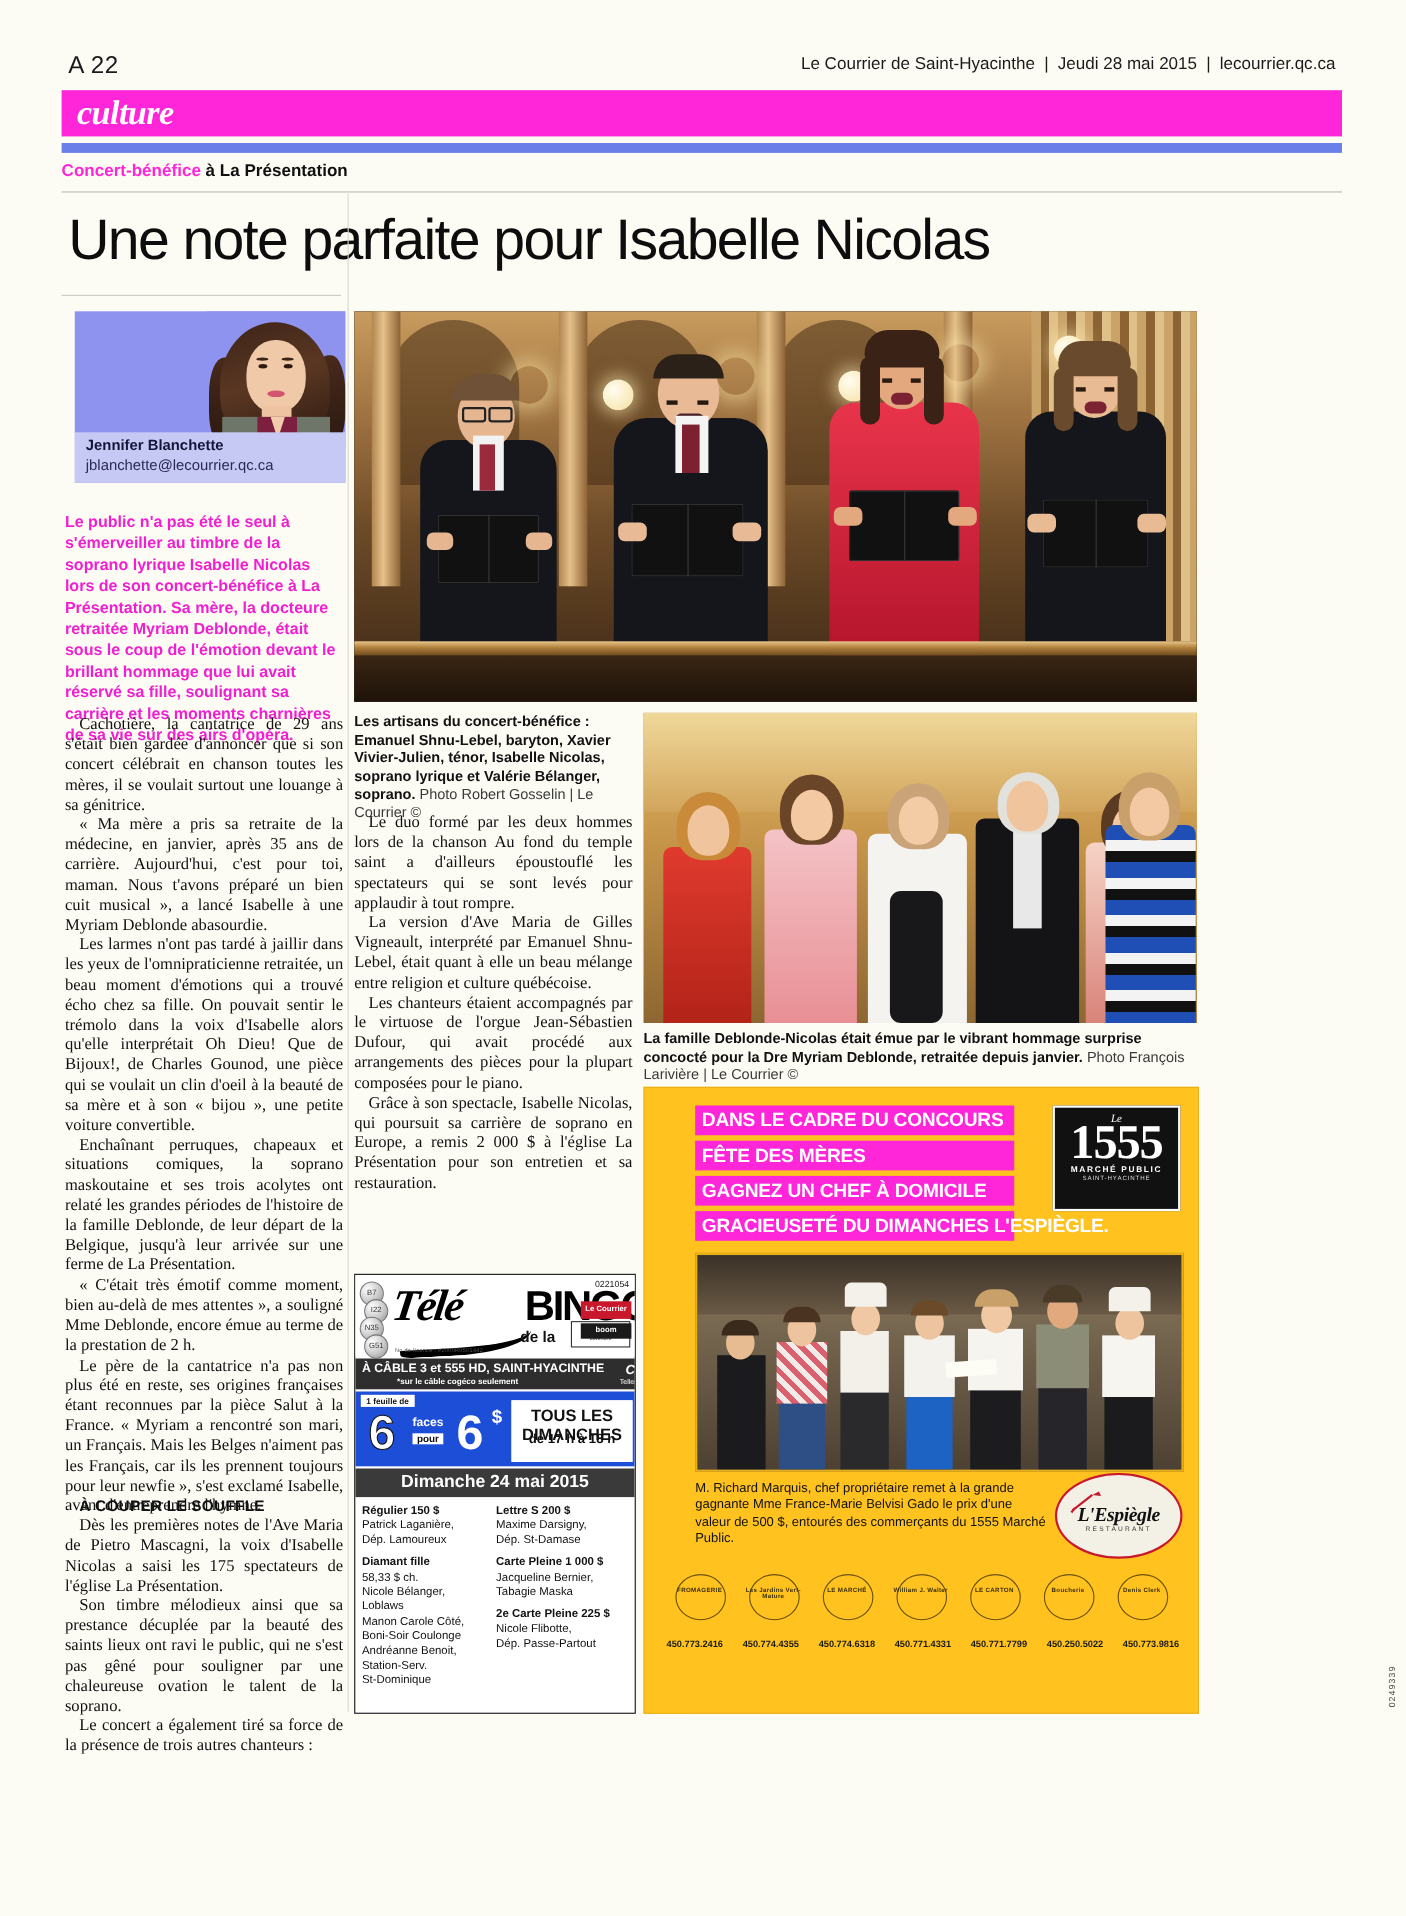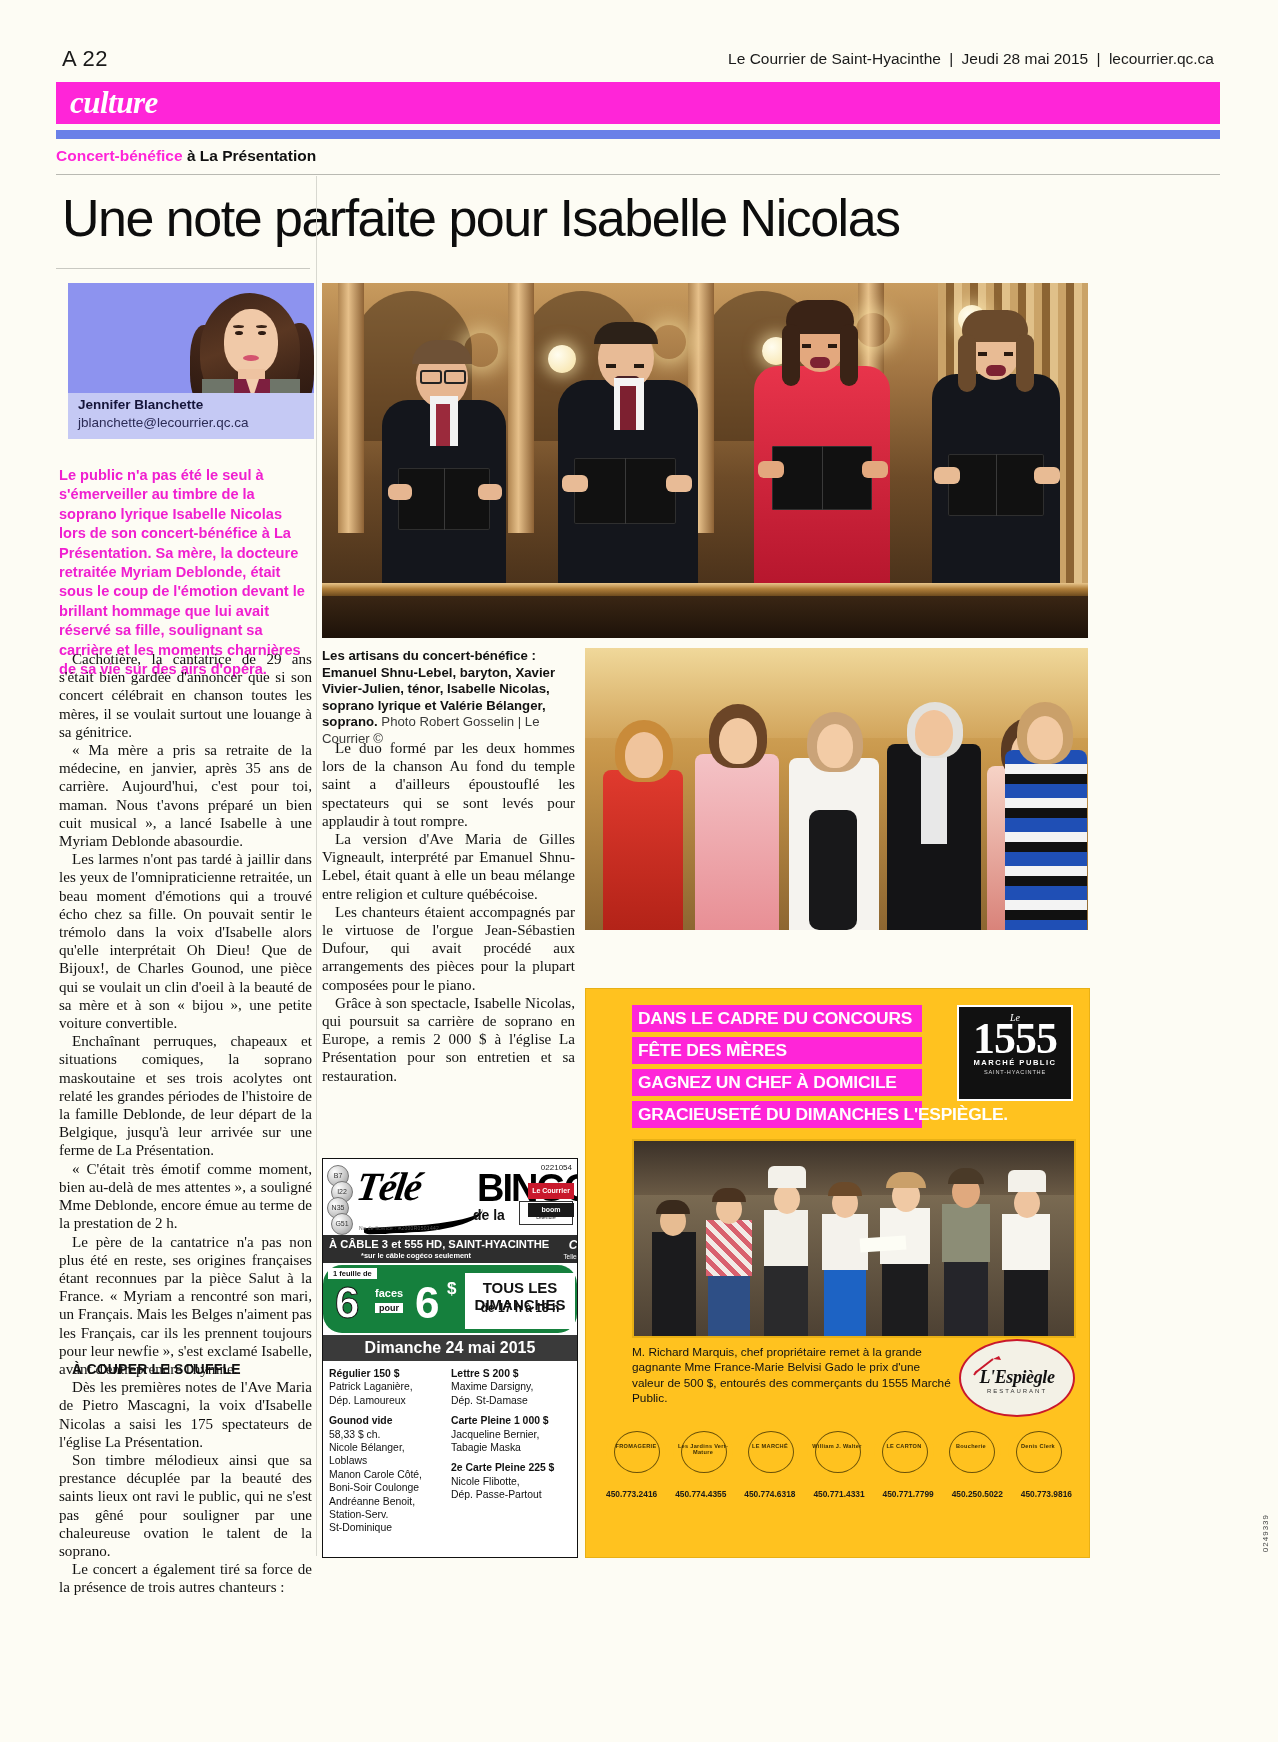--- a/index.html
+++ b/index.html
@@ -151,21 +151,21 @@
   .tb-boom{position:absolute;right:3px;top:44px;width:46px;height:14px;background:#1a1a1a;
         color:#fff;font-size:7px;font-weight:700;text-align:center;line-height:14px;}
   .tb-lic{position:absolute;left:36px;top:66px;font-size:5px;color:#555;letter-spacing:.3px;}
 
   .tb-cable{position:absolute;left:0;top:76px;width:302px;height:28px;background:#2e2e2e;}
   .tb-cable-t{position:absolute;left:6px;top:3px;color:#fff;font-weight:700;font-size:11.2px;}
   .tb-cable-s{position:absolute;left:38px;top:16px;color:#fff;font-size:7.4px;font-weight:700;}
   .tb-cogeco{position:absolute;right:3px;top:3px;color:#fff;font-size:12px;font-weight:700;font-style:italic;}
   .tb-cogeco2{position:absolute;right:3px;top:18px;color:#fff;font-size:6.4px;}
 
-  .tb-mid{position:absolute;left:0;top:106px;width:254px;height:68px;background:#15803d;border-radius:19px;}
+  .tb-mid{position:absolute;left:0;top:106px;width:254px;height:68px;background:#1d4ed8;}
   .tb-feuille{position:absolute;left:5px;top:3px;background:#fff;color:#111;font-size:7.5px;
         font-weight:700;padding:1px 5px;}
   .tb-6a{position:absolute;left:12px;top:16px;font-family:"Liberation Sans",sans-serif;
         font-weight:700;font-size:44px;color:#fff;line-height:44px;
         -webkit-text-stroke:1px #111;}
   .tb-faces{position:absolute;left:52px;top:22px;color:#fff;font-size:11px;font-weight:700;}
   .tb-pour{position:absolute;left:52px;top:38px;background:#fff;color:#111;font-size:9px;
         font-weight:700;padding:0 4px;}
   .tb-6b{position:absolute;left:92px;top:16px;font-family:"Liberation Sans",sans-serif;
         font-weight:700;font-size:44px;color:#fff;line-height:44px;}
@@ -426,20 +426,24 @@
     </div>
 
     <div class="person" style="left:414px;width:94px;height:256px;">
       <div class="p-torso" style="left:6px;bottom:0;width:82px;height:180px;
            background:repeating-linear-gradient(180deg,#1f4fb5 0 14px,#f3f3f3 14px 24px,#111 24px 34px);"></div>
       <div class="p-hair" style="left:18px;bottom:166px;width:56px;height:62px;background:#caa06a;"></div>
       <div class="p-head" style="left:28px;bottom:170px;width:36px;height:44px;background:#f2c9a2;"></div>
     </div>
   </div>
 
+  <div class="cap cap-family">
+    <b>La famille Deblonde-Nicolas était émue par le vibrant hommage surprise concocté pour la Dre Myriam Deblonde, retraitée depuis janvier.</b>
+    <span class="credit">Photo François Larivière | Le Courrier ©</span>
+  </div>
 
   <div class="ad-bingo">
     <div class="tb-top">
       <div class="tb-num">0221054</div>
       <div class="tb-balls">
         <div class="tb-ball" style="left:0;top:0;">B7</div>
         <div class="tb-ball" style="left:4px;top:16px;">I22</div>
         <div class="tb-ball" style="left:0;top:32px;">N35</div>
         <div class="tb-ball" style="left:4px;top:48px;">G51</div>
       </div>
@@ -473,21 +477,21 @@
       </div>
     </div>
 
     <div class="tb-date">Dimanche 24 mai 2015</div>
 
     <div class="tb-lists">
       <div class="tb-col a">
         <div class="tb-prize">Régulier 150 $</div>
         <div class="tb-win">Patrick Laganière,</div>
         <div class="tb-win">Dép. Lamoureux</div>
-        <div class="tb-prize">Gounod vide</div>
+        <div class="tb-prize">Diamant fille</div>
         <div class="tb-win">58,33 $ ch.</div>
         <div class="tb-win">Nicole Bélanger,</div>
         <div class="tb-win">Loblaws</div>
         <div class="tb-win">Manon Carole Côté,</div>
         <div class="tb-win">Boni-Soir Coulonge</div>
         <div class="tb-win">Andréanne Benoit,</div>
         <div class="tb-win">Station-Serv.</div>
         <div class="tb-win">St-Dominique</div>
       </div>
       <div class="tb-col b">

